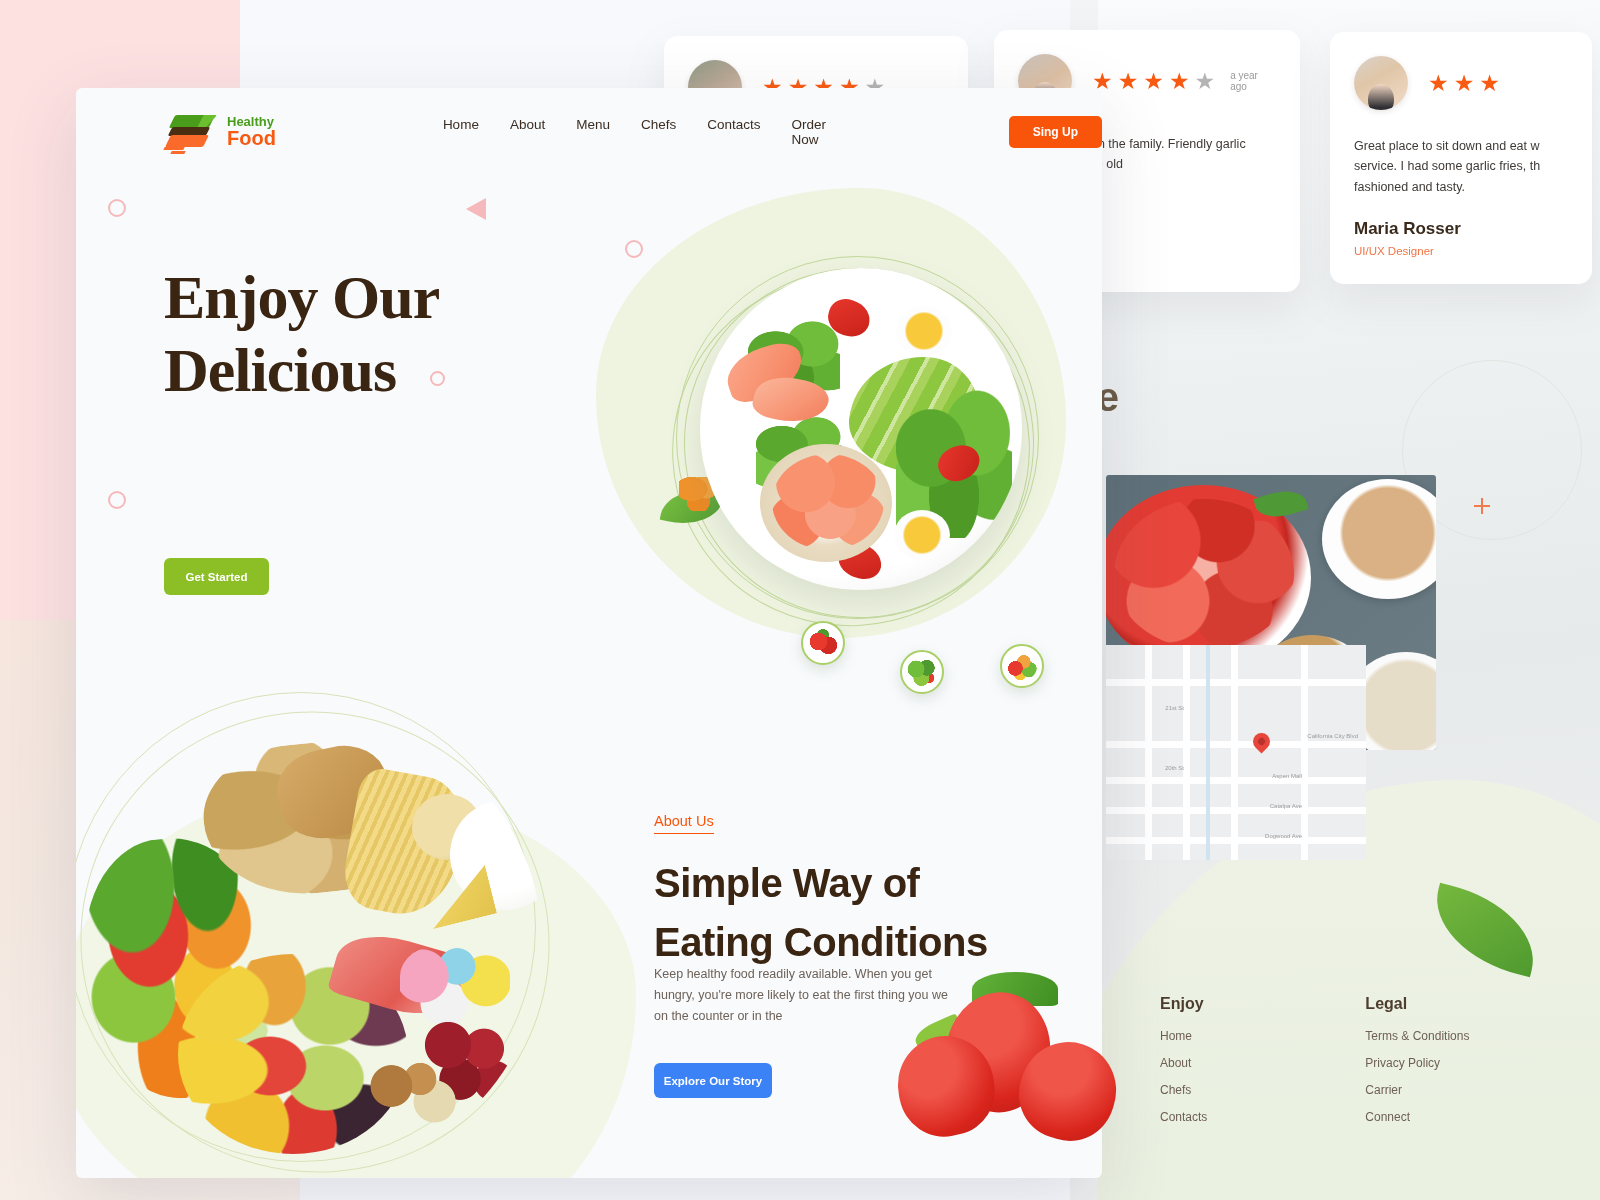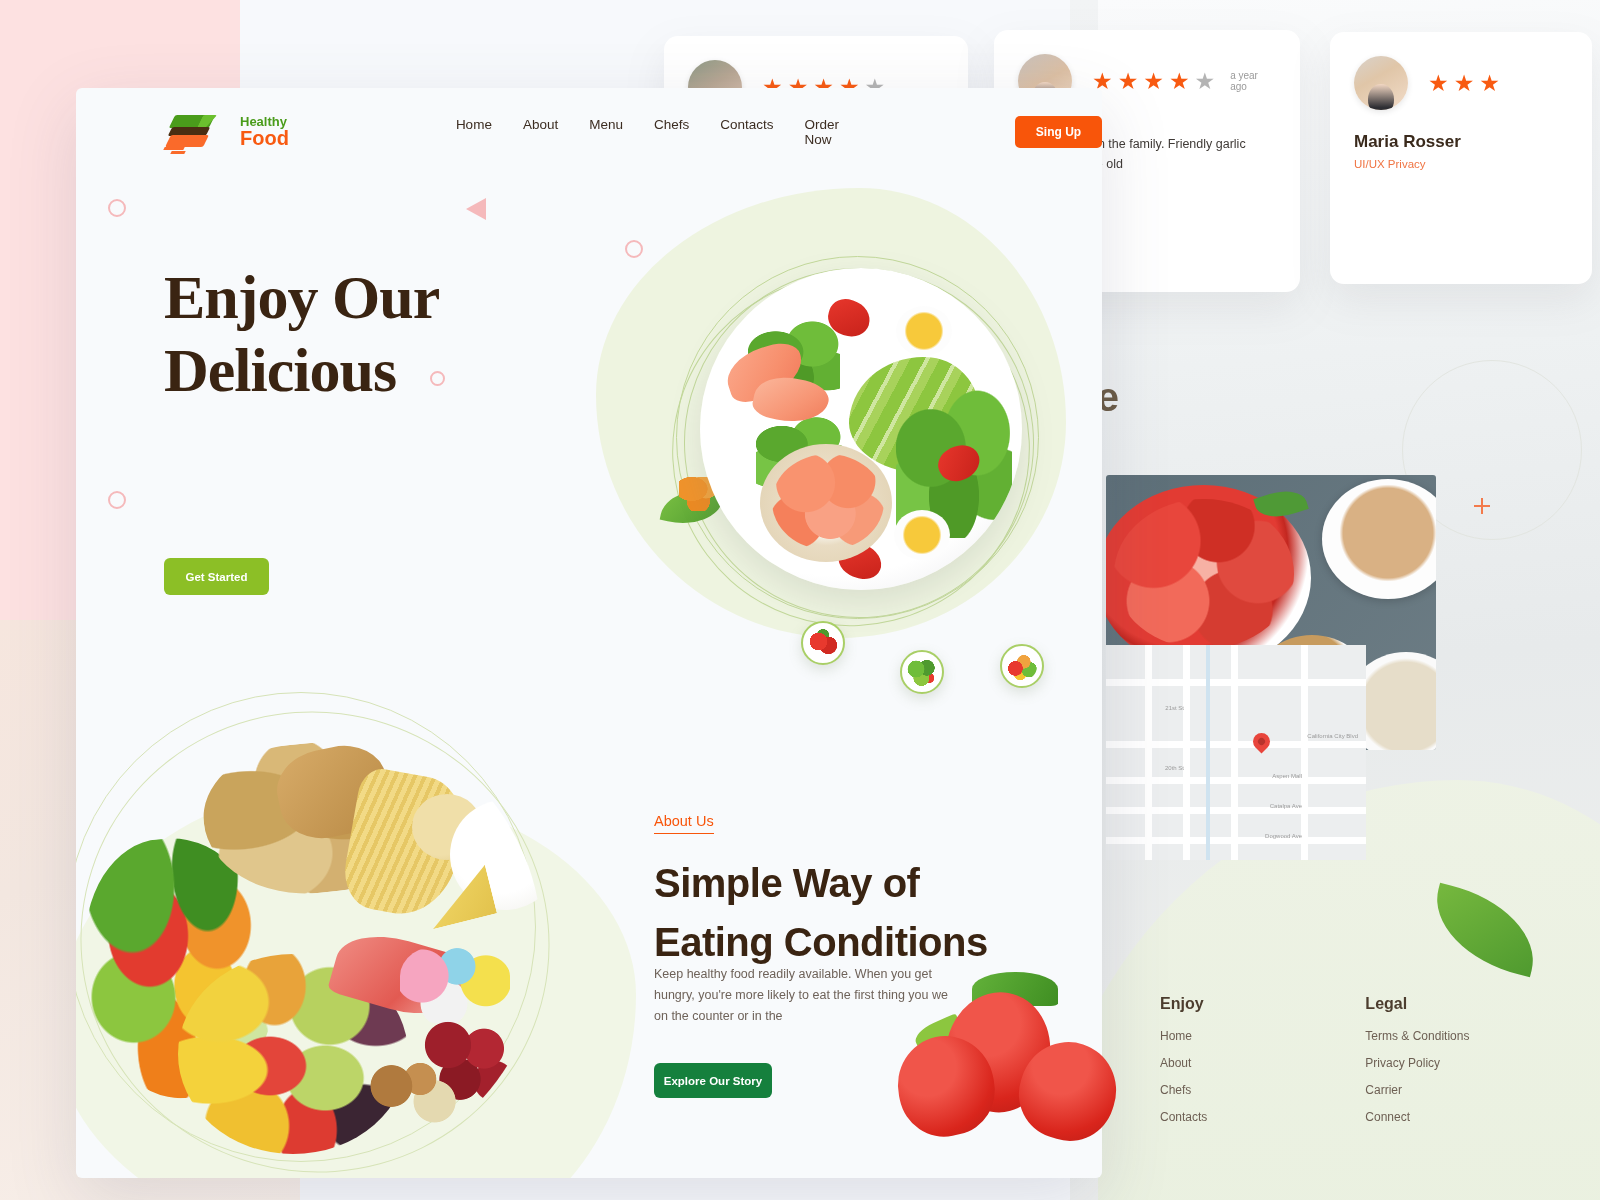--- a/index.html
+++ b/index.html
@@ -111,21 +111,21 @@
   .page{
      position:absolute; left:76px; top:88px; width:1026px; height:1090px;
      background:#f8fafc; border-radius:6px;
      box-shadow:0 22px 70px rgba(90,90,110,.16);
      overflow:hidden;
   }
 
   
   .header{ position:absolute; left:0; top:0; width:100%; height:88px;
      display:flex; align-items:center; }
-  .logo{ display:flex; align-items:center; gap:24px; margin-left:88px; }
+  .logo{ display:flex; align-items:center; gap:11px; margin-left:88px; }
   .logo-mark{ position:relative; width:52px; height:42px; }
   .lm-top{ position:absolute; left:8px; top:4px; width:40px; height:13px;
      background:#4a9c1b; transform:skewX(-26deg); border-radius:2px; }
   .lm-top2{ position:absolute; left:36px; top:4px; width:14px; height:13px;
      background:#6bbf2e; transform:skewX(-26deg); border-radius:2px; clip-path:polygon(0 0,100% 0,60% 100%,0 100%); }
   .lm-mid{ position:absolute; left:6px; top:16px; width:38px; height:9px;
      background:#4a2e12; transform:skewX(-26deg); border-radius:2px; }
   .lm-bot{ position:absolute; left:4px; top:24px; width:38px; height:12px;
      background:#fa6a2a; transform:skewX(-26deg); border-radius:2px; }
   .lm-l1{ position:absolute; left:0; top:36px; width:20px; height:3px;
@@ -322,21 +322,21 @@
        radial-gradient(circle at 58% 30%,#c58f50 0 22%,transparent 23%),
        radial-gradient(circle at 74% 62%,#e4d9b0 0 26%,transparent 27%);
      border-radius:40%; }
 
   .about-label{ position:absolute; left:578px; top:725px; font-size:14.5px; color:#f8550a;
      border-bottom:1.6px solid #f8550a; padding-bottom:4px; text-decoration:none; }
   .about-title{ position:absolute; left:578px; top:766px; font-size:40px; line-height:1.48;
      font-weight:bold; color:#3a2412; letter-spacing:-.5px; }
   .about-text{ position:absolute; left:578px; top:876px; font-size:12.5px; line-height:1.68;
      color:#6e6259; width:310px; }
-  .btn-story{ position:absolute; left:578px; top:975px; background:#15803d; color:#fff;
+  .btn-story{ position:absolute; left:578px; top:975px; background:#3b82f6; color:#fff;
      border:none; width:118px; height:35px; border-radius:6px; font-size:11.5px;
      font-weight:bold; font-family:inherit; cursor:pointer; }
 
   .straw{ position:absolute; left:880px; top:950px; width:260px; height:180px; }
   .straw .b{ position:absolute; border-radius:50% 50% 46% 46%;
      background:radial-gradient(circle at 35% 28%,#f0554a 0 30%,#d9251c 70%,#b81c15 100%); }
   .straw .b1{ left:66px; top:42px; width:104px; height:120px; transform:rotate(10deg); }
   .straw .b2{ left:18px; top:86px; width:96px; height:100px; transform:rotate(-12deg); }
   .straw .b3{ left:140px; top:92px; width:96px; height:98px; transform:rotate(18deg); }
   .straw .lf{ position:absolute; left:92px; top:22px; width:86px; height:34px;
@@ -425,22 +425,23 @@
 
 <div class="tcard c3">
   <div class="tcard-head">
     <div class="avatar a3"></div>
     <div class="stars">
       <span class="star">★</span>
       <span class="star">★</span>
       <span class="star">★</span>
     </div>
   </div>
+  <div class="tcard-body">Great place to sit down and eat w service. I had some garlic fries, th fashioned and tasty.</div>
   <div class="tcard-name">Maria Rosser</div>
-  <div class="tcard-role">UI/UX Privacy</div>
+  <div class="tcard-role">UI/UX Designer</div>
 </div>
 
 <div class="footer-cols">
   <div class="fcol">
     <h4>Enjoy</h4>
     <a href="#">Home</a>
     <a href="#">About</a>
     <a href="#">Chefs</a>
     <a href="#">Contacts</a>
   </div>

